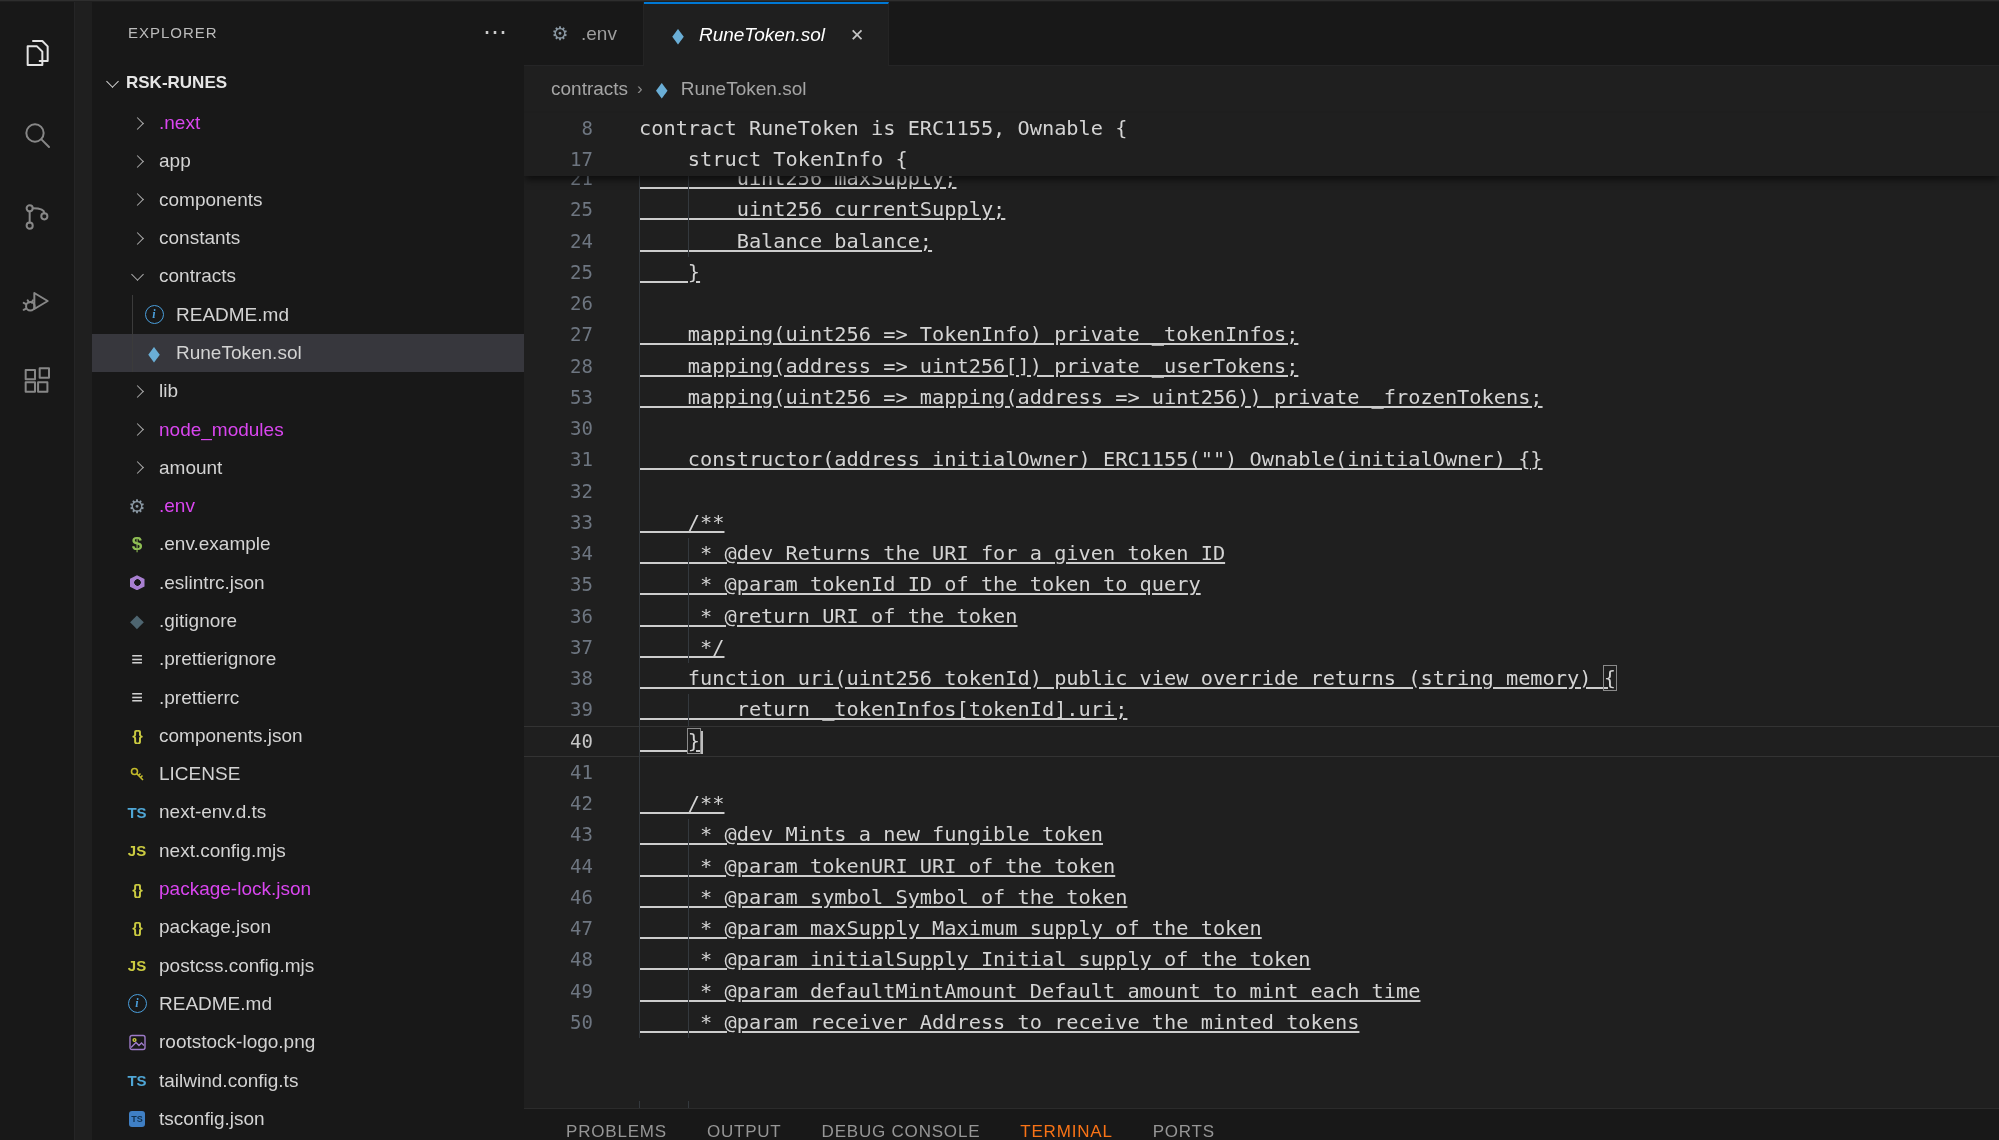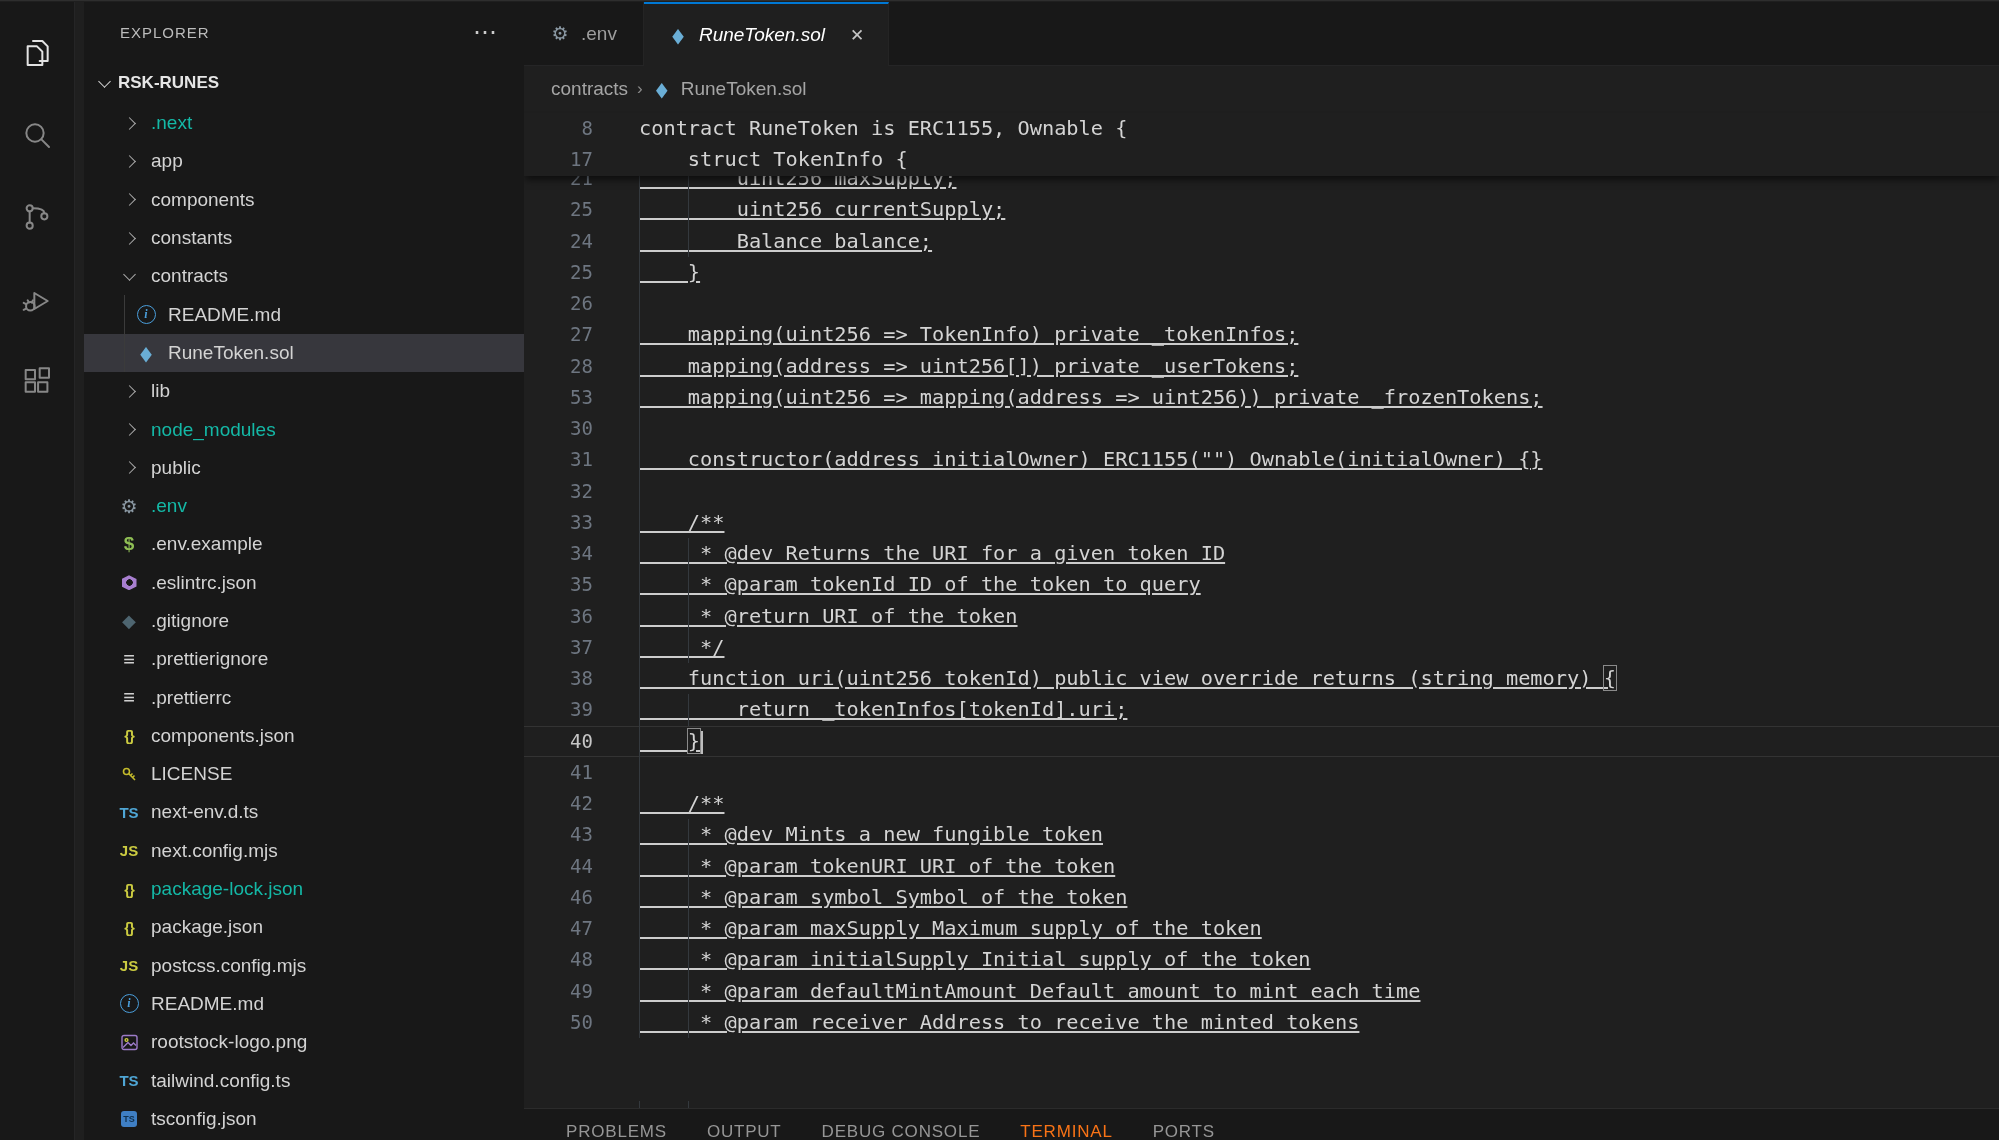--- a/index.html
+++ b/index.html
@@ -6,34 +6,34 @@
   body{width:1999px;height:1140px;overflow:hidden;font-family:"Liberation Sans",sans-serif;color:#ccc;}
   #app{position:relative;width:1999px;height:1140px;background:#1f1f1f;border-top:1px solid #2e2e2e;box-sizing:border-box;}
 
   
   .activitybar{position:absolute;left:0;top:1px;bottom:0;width:75px;background:#181818;border-right:1px solid #252526;display:flex;flex-direction:column;align-items:center;padding-top:22px;box-sizing:border-box;}
   .ab-item{width:60px;height:58px;margin-bottom:24px;display:flex;align-items:center;justify-content:center;color:#878787;cursor:pointer;}
   .ab-item.active{color:#e3e3e3;}
   .ab-item svg{width:32px;height:32px;stroke:currentColor;fill:none;stroke-width:1.5;stroke-linejoin:round;stroke-linecap:round;}
 
   
-  .sidebar{position:absolute;left:84px;top:1px;bottom:0;width:447px;background:#181818;border-right:4px solid #6d28d9;box-sizing:border-box;overflow:hidden;}
+  .sidebar{position:absolute;left:92px;top:1px;bottom:0;width:447px;background:#181818;border-right:2px solid #6d28d9;box-sizing:border-box;overflow:hidden;}
   .sb-head{height:60px;display:flex;align-items:center;justify-content:space-between;padding:0 30px 0 36px;}
   .sb-title{font-size:15px;letter-spacing:1px;color:#bcbcbc;}
   .sb-more{font-size:24px;color:#cccccc;line-height:10px;cursor:pointer;}
   .sb-root{height:42px;display:flex;align-items:center;padding-left:16px;gap:9px;font-size:17px;font-weight:bold;color:#e6e6e6;cursor:pointer;}
   .sb-list{position:relative;}
   .sb-item{height:38.3px;display:flex;align-items:center;cursor:pointer;position:relative;}
   .sb-item .slot{width:30px;display:flex;align-items:center;justify-content:center;flex:none;}
   .sb-item.d0{padding-left:30px;}
   .sb-item.d1{padding-left:47px;}
   .sb-item.d1::before{content:"";position:absolute;left:40px;top:0;bottom:0;width:1px;background:#3b3b3b;}
   .sb-item.selected{background:#37373d;}
   .sb-label{margin-left:7px;font-size:19px;color:#d3d3d3;white-space:nowrap;}
-  .sb-item.dim .sb-label{color:#14b8a6;}
+  .sb-item.dim .sb-label{color:#d946ef;}
   .chev{display:inline-block;width:8px;height:8px;border-right:1.6px solid #adadad;border-top:1.6px solid #adadad;}
   .chev.r{transform:rotate(45deg);}
   .chev.d{transform:rotate(135deg);margin-top:-4px;}
   .sb-root .chev{border-color:#d6d6d6;}
 
   
   .ic{display:inline-flex;align-items:center;justify-content:center;width:20px;height:20px;font-style:normal;}
   .ic-info{width:17px;height:17px;border:1.6px solid #4a9edb;border-radius:50%;color:#4a9edb;font-size:12px;font-family:"Liberation Serif",serif;font-style:italic;font-weight:bold;}
   .ic-sol{color:#6aaed6;font-size:15px;transform:scaleY(1.35);}
   .ic-gear{color:#8a98a3;font-size:19px;}
@@ -180,21 +180,21 @@
         <div class="sb-item d0 dim">
           <span class="slot">
             <span class="chev r"></span>
           </span>
           <span class="sb-label">node_modules</span>
         </div>
         <div class="sb-item d0">
           <span class="slot">
             <span class="chev r"></span>
           </span>
-          <span class="sb-label">public</span>
+          <span class="sb-label">amount</span>
         </div>
         <div class="sb-item d0 dim">
           <span class="slot">
             <span class="ic ic-gear">⚙</span>
           </span>
           <span class="sb-label">.env</span>
         </div>
         <div class="sb-item d0">
           <span class="slot">
             <span class="ic ic-dollar">$</span>

